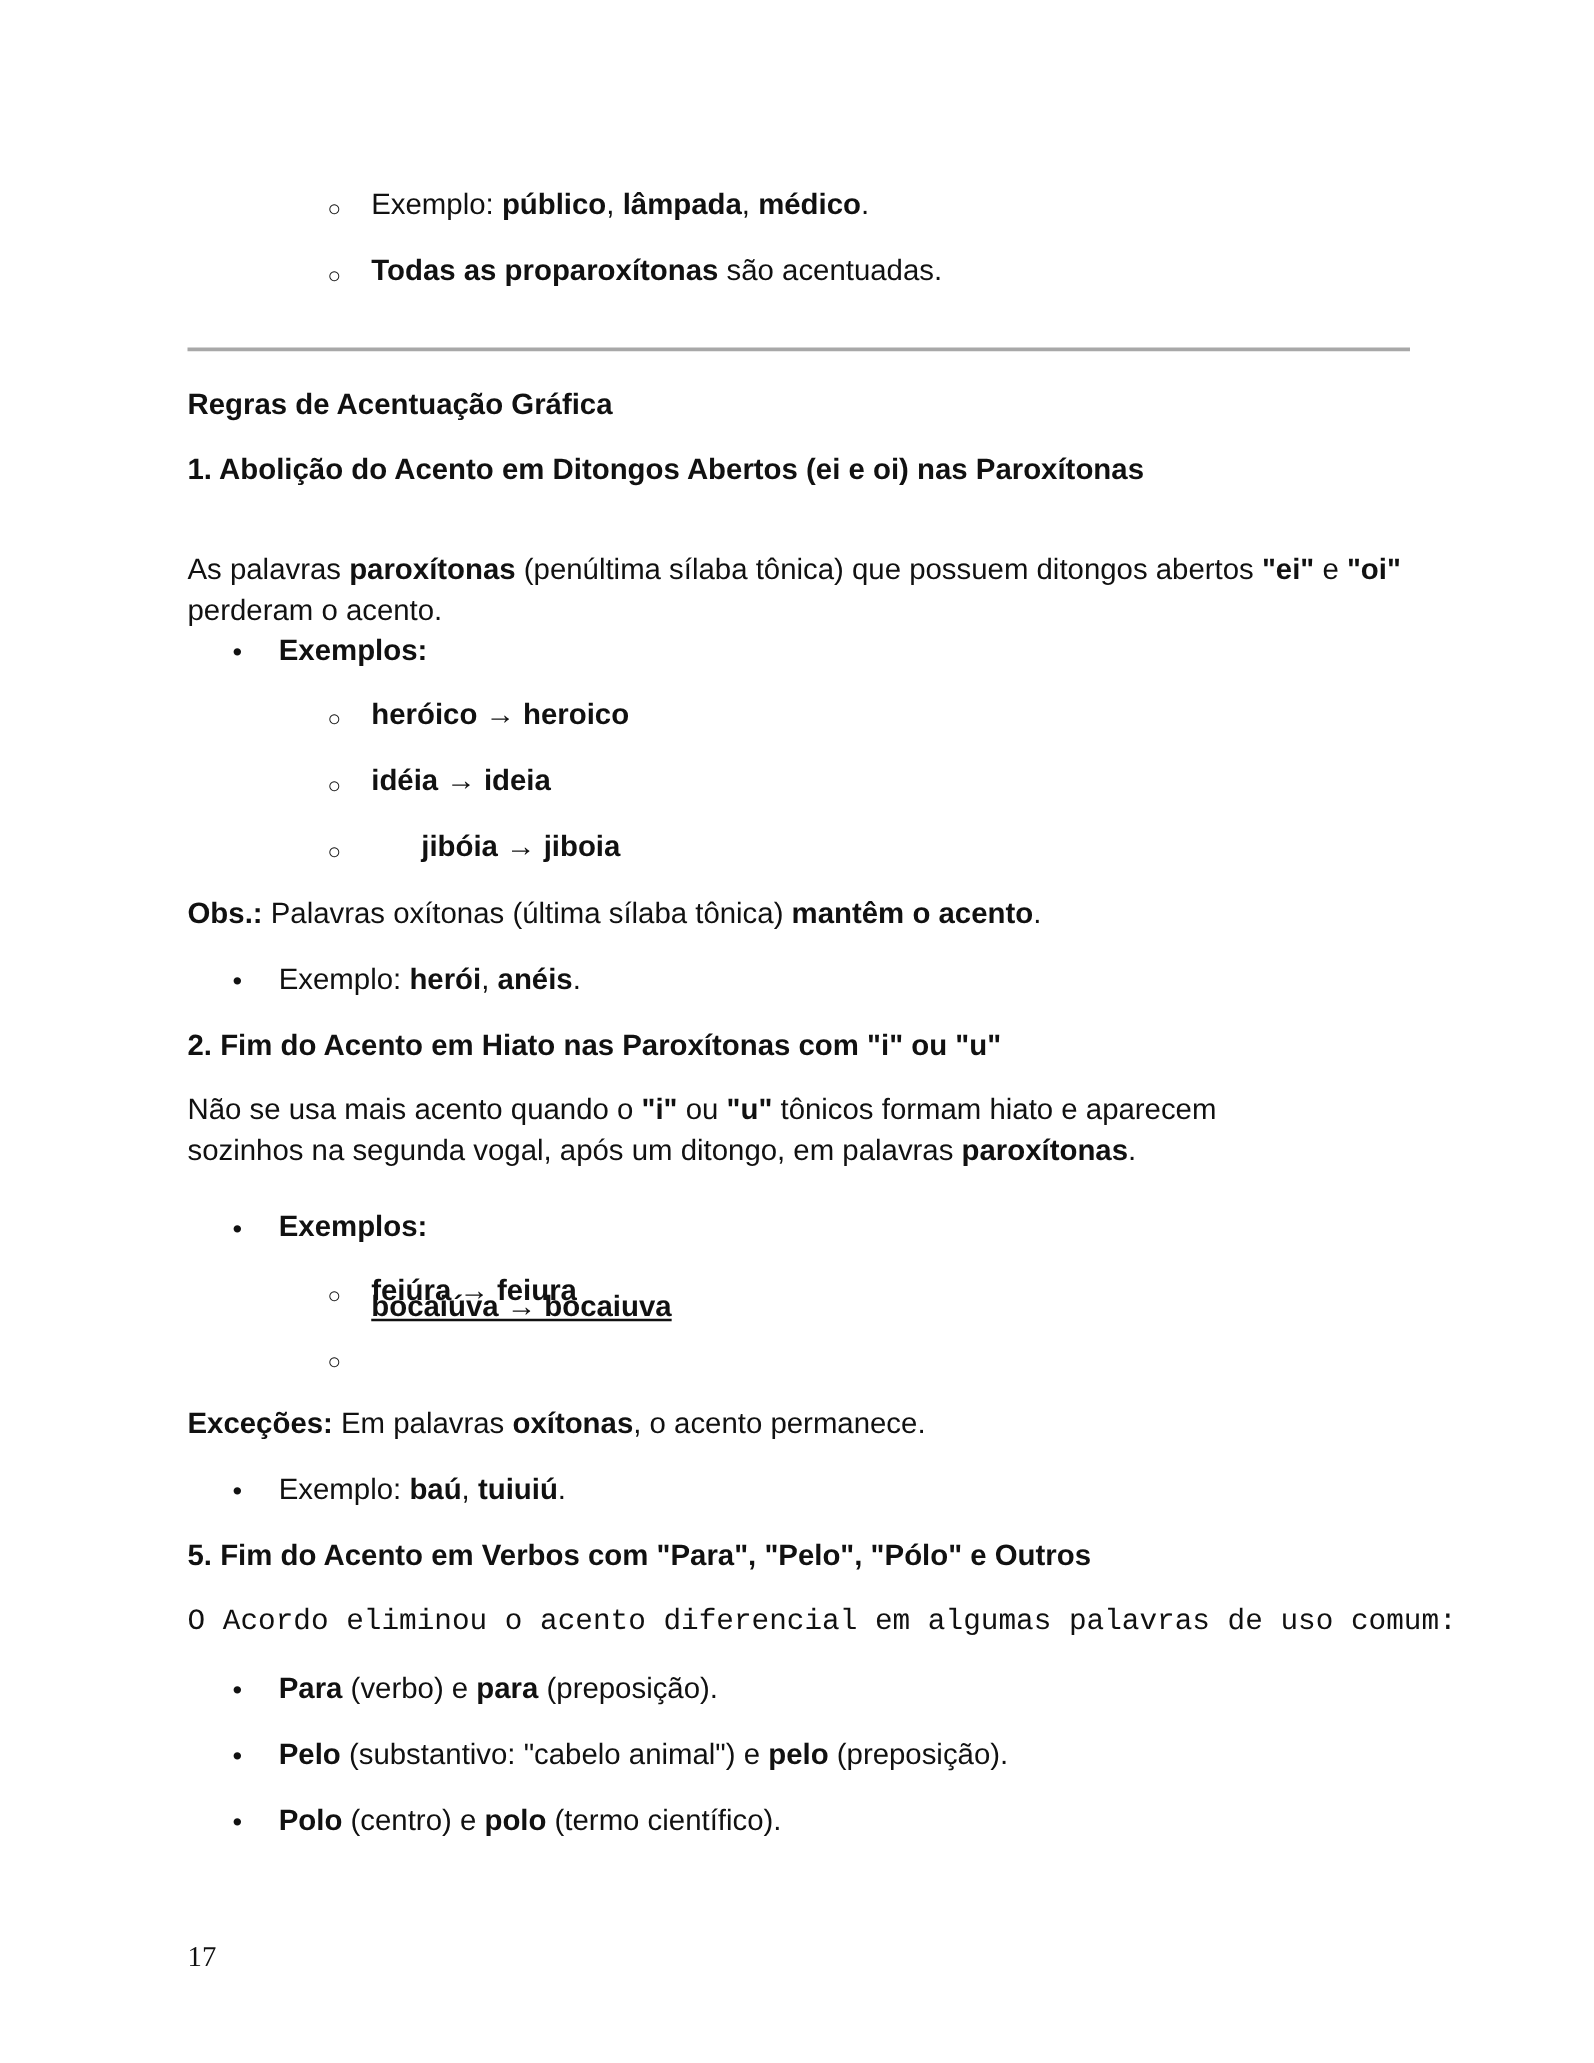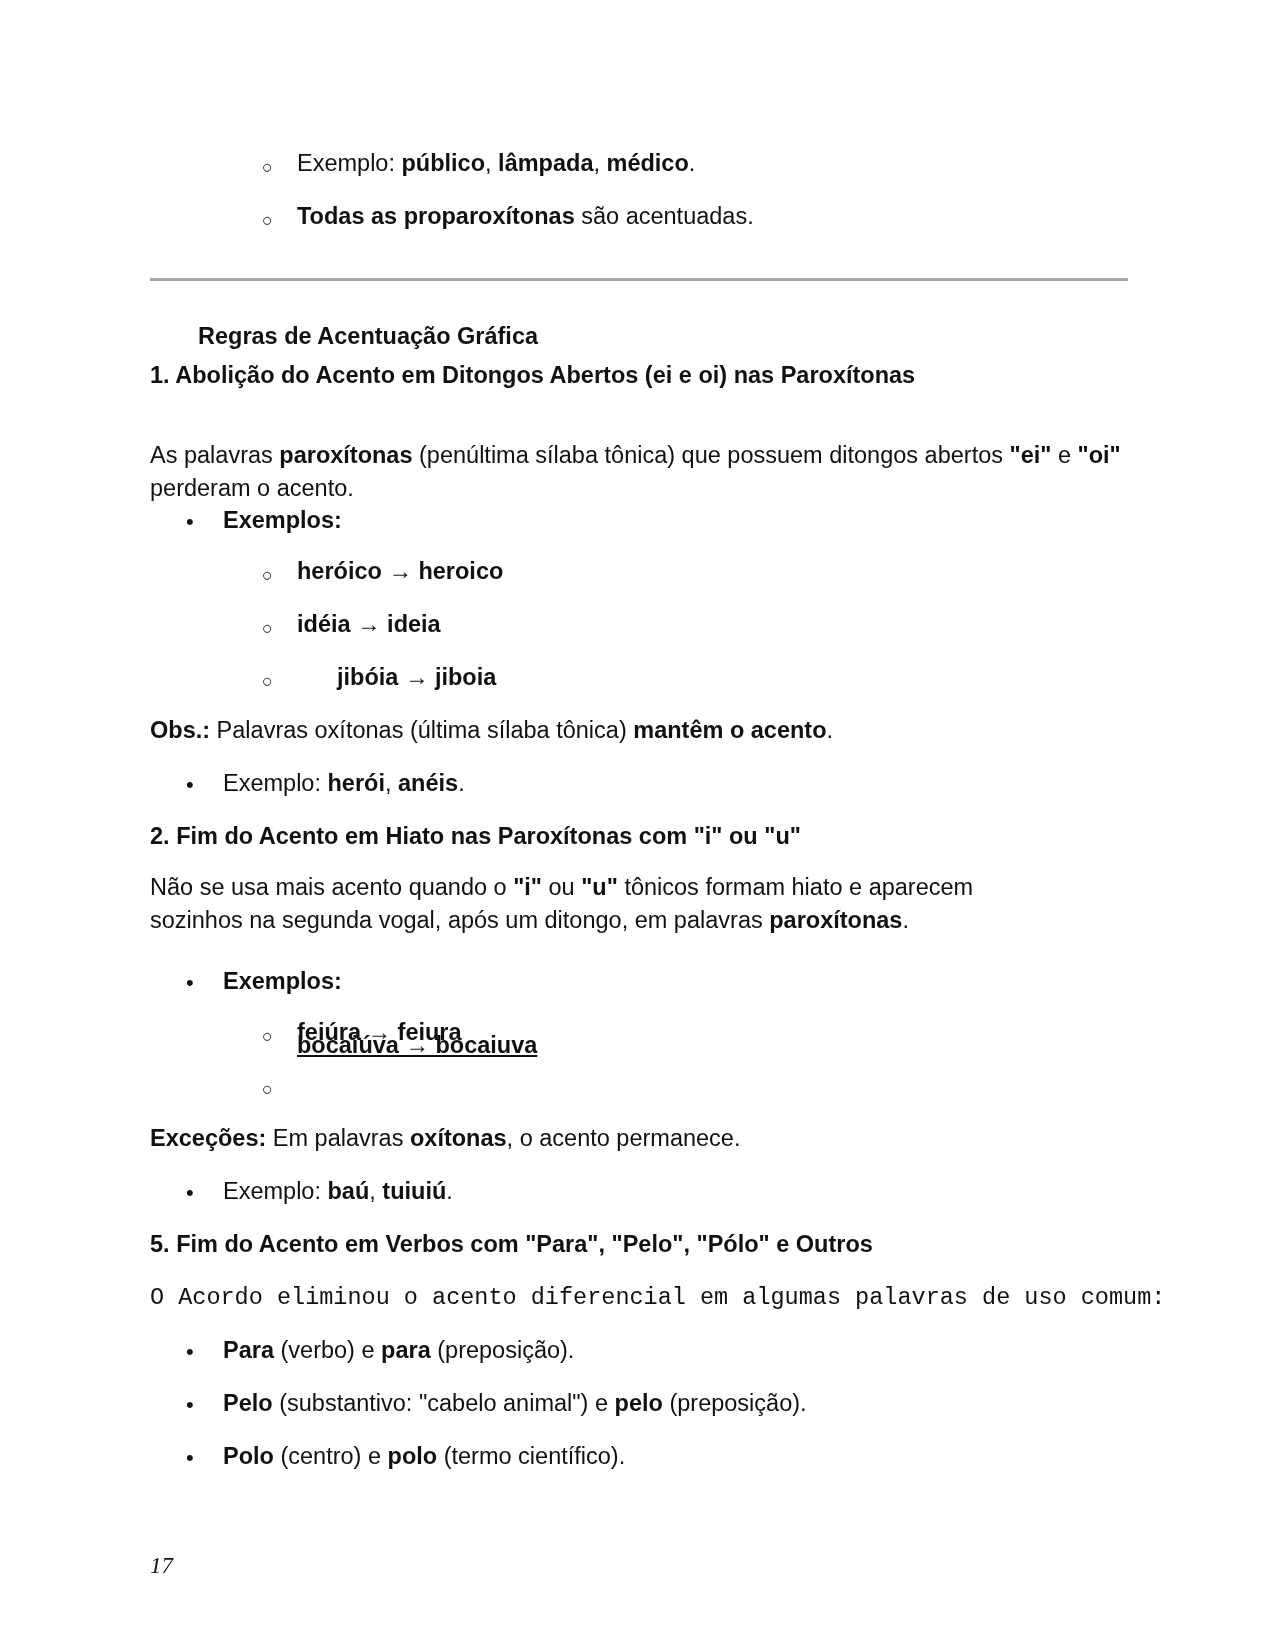--- a/index.html
+++ b/index.html
@@ -3,34 +3,34 @@
 <meta charset="utf-8">
 <style>
   html, body { margin: 0; padding: 0; background: #ffffff; }
   body { width: 1275px; height: 1650px; position: relative; overflow: hidden;
          font-family: "Liberation Sans", sans-serif; color: #111; font-size: 23.5px; }
   .line { position: absolute; white-space: nowrap; line-height: 1; }
   .b { font-weight: bold; }
   .bul-sq { position: absolute; font-size: 18px; line-height: 1; }
   .bul-dot { position: absolute; font-size: 22px; line-height: 1; }
   .hr { position: absolute; left: 150px; top: 278px; width: 978px; height: 3px; background: #a8a8a8; }
-  .pgnum { position: absolute; left: 150px; top: 1553px; font-family: "Liberation Serif", serif; font-size: 23px; font-style: italic; }
+  .pgnum { position: absolute; left: 150px; top: 1553px; font-family: "Liberation Serif", serif; font-size: 23px; }
   .para { position: absolute; left: 150px; width: 990px; line-height: 33px; }
 </style>
 </head>
 <body>
 
 <span class="bul-sq" style="left:262px;top:158px;">○</span>
 <div class="line" style="left:297px;top:152px;"><span>Exemplo: </span><span class="b">público</span><span>, </span><span class="b">lâmpada</span><span>, </span><span class="b">médico</span><span>.</span></div>
 <span class="bul-sq" style="left:262px;top:211px;">○</span>
 <div class="line" style="left:297px;top:205px;"><span class="b">Todas as proparoxítonas</span><span> são acentuadas.</span></div>
 
 <div class="hr"></div>
 
-<div class="line b" style="left:150px;top:325px;margin-left:48px;">Regras de Acentuação Gráfica</div>
+<div class="line b" style="left:150px;top:312px;">Regras de Acentuação Gráfica</div>
 
 <div class="line b" style="left:150px;top:364px;">1. Abolição do Acento em Ditongos Abertos (ei e oi) nas Paroxítonas</div>
 <div class="para" style="top:410px;margin-top:29px;"><span>As palavras </span><span class="b">paroxítonas</span><span> (penúltima sílaba tônica) que possuem ditongos abertos </span><span class="b">"ei"</span><span> e </span><span class="b">"oi"</span><span> perderam o acento.</span></div>
 
 <span class="bul-dot" style="left:186px;top:511px;">•</span>
 <div class="line b" style="left:223px;top:509px;">Exemplos:</div>
 
 <span class="bul-sq" style="left:262px;top:566px;">○</span>
 <div class="line b" style="left:297px;top:560px;">heróico → heroico</div>
 <span class="bul-sq" style="left:262px;top:619px;">○</span>

